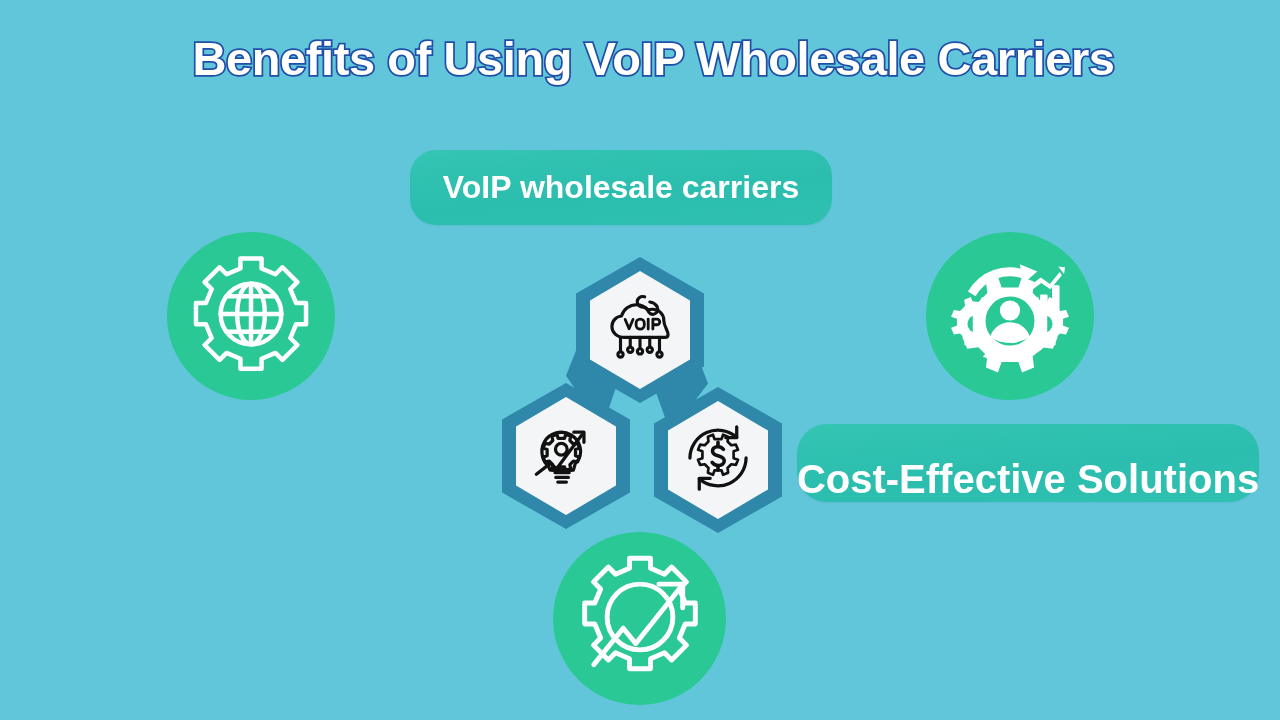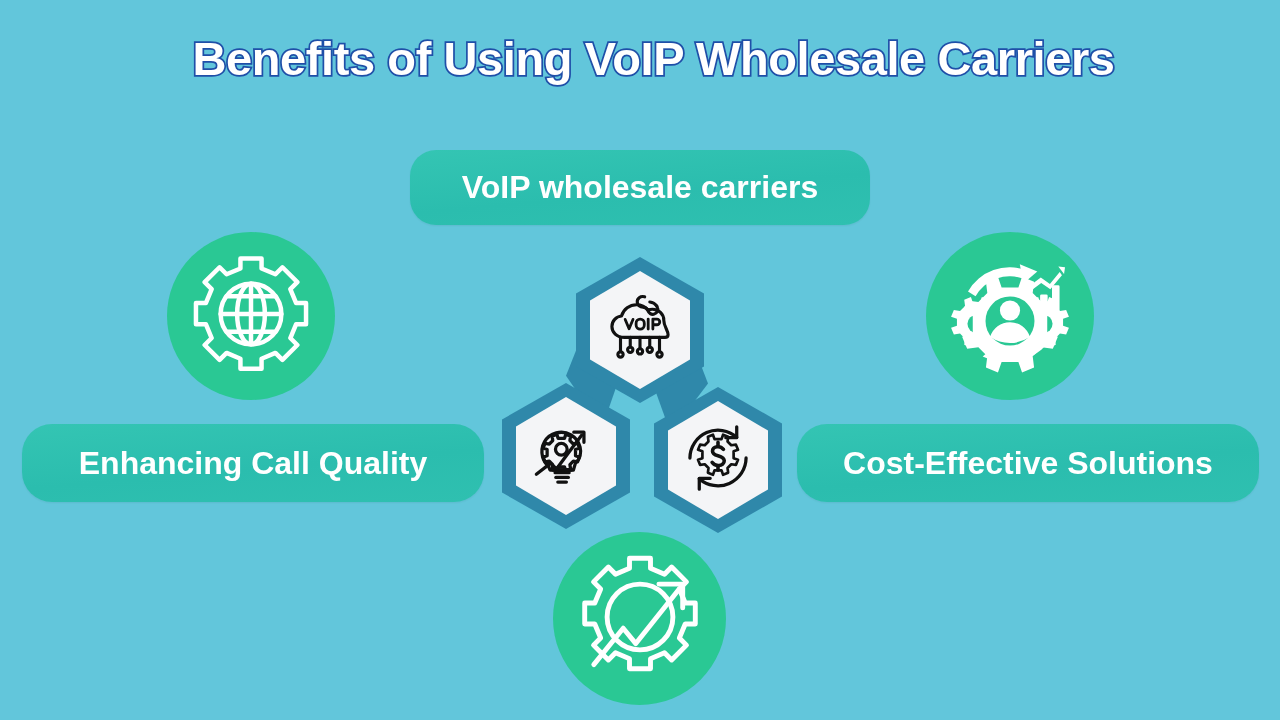--- a/index.html
+++ b/index.html
@@ -35,35 +35,36 @@
     justify-content:center;
     color:#ffffff;
     font-weight:bold;
     border-radius:40px;
     background:linear-gradient(175deg,#34c5b3 0%,#2bbdae 55%,#2fc0b0 100%);
     box-shadow:0 1px 2px rgba(0,0,0,0.06);
     white-space:nowrap;
   }
   #pill-top {
     left:410px; top:150px;
-    width:460px; height:75px;
+    width:422px; height:75px;
     font-size:32px;
     border-radius:26px;
   }
   #pill-left {
     left:22px; top:424px;
     width:462px; height:78px;
     font-size:32px;
     border-radius:30px;
   }
   #pill-right {
     left:797px; top:424px;
     width:462px; height:78px;
-    font-size:32px;
+    font-size:40px;
     border-radius:30px;
+    align-items:flex-end;
   }
 
   
   .circle-badge {
     position:absolute;
     border-radius:50%;
     background:#2ac894;
     display:flex; align-items:center; justify-content:center;
   }
   #circle-left   { left:167px; top:232px; width:168px; height:168px; }
@@ -238,21 +239,18 @@
           </g>
         </svg>
       </span>
     </div>
   </div>
 
   <div class="pill" id="pill-top">
     <span>VoIP wholesale carriers</span>
   </div>
 
-  <div class="pill" id="pill-left">
-    <span>Enhancing Call Quality</span>
-  </div>
 
   <div class="pill" id="pill-right">
     <span>Cost-Effective Solutions</span>
   </div>
 
 </div>
 
 </body></html>

